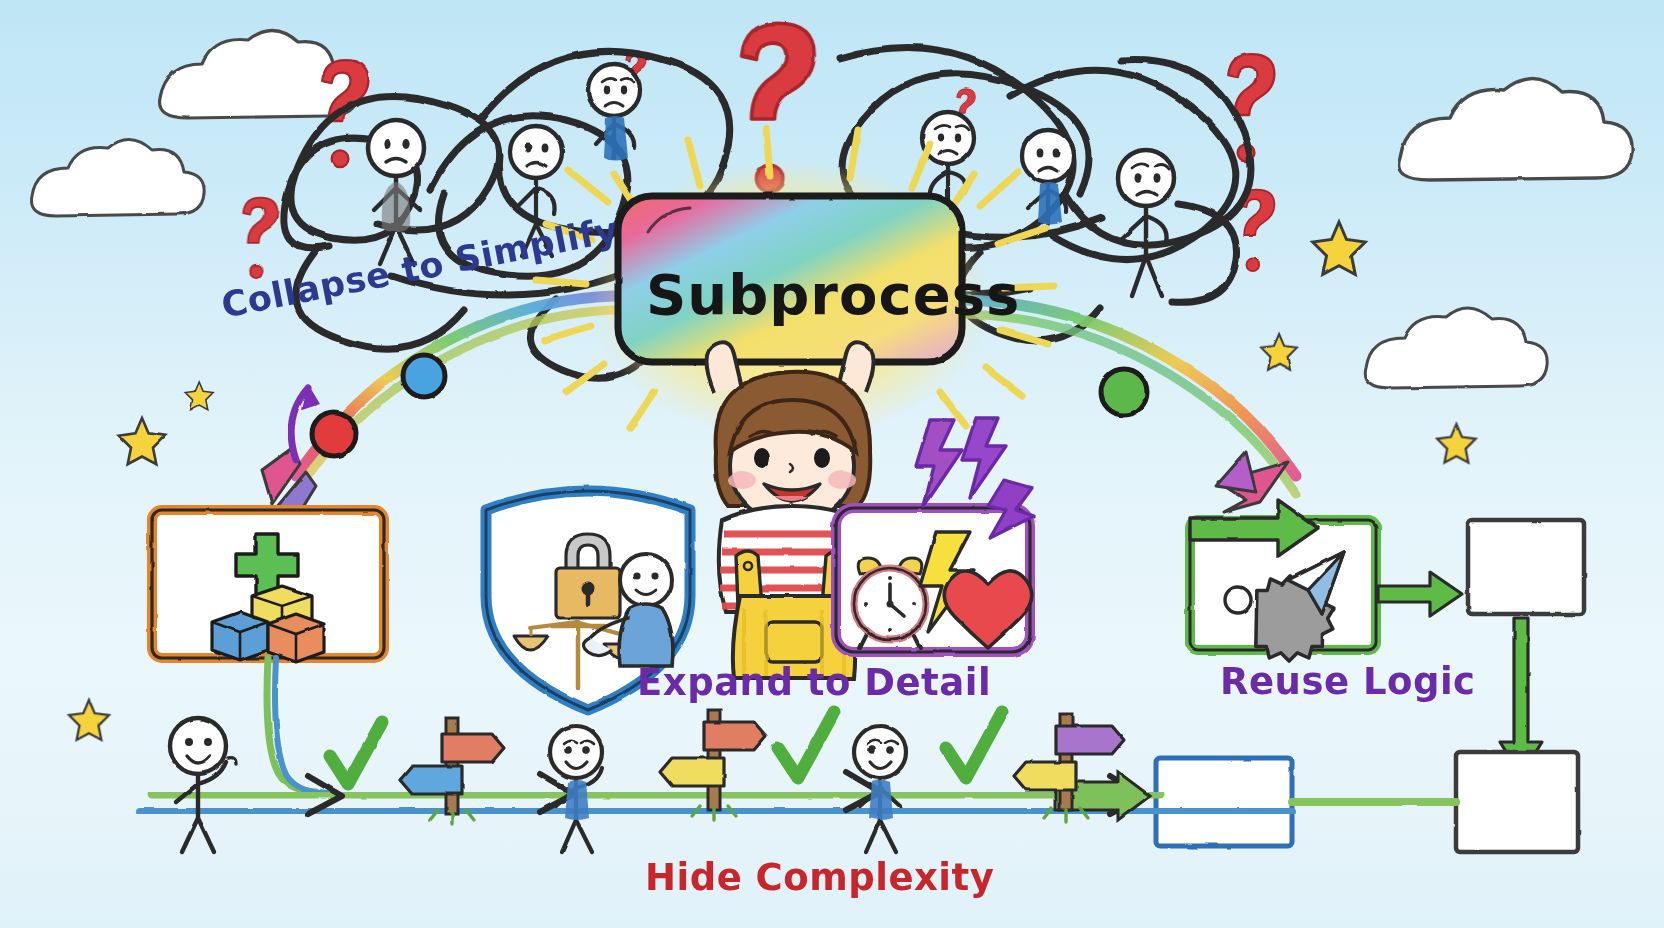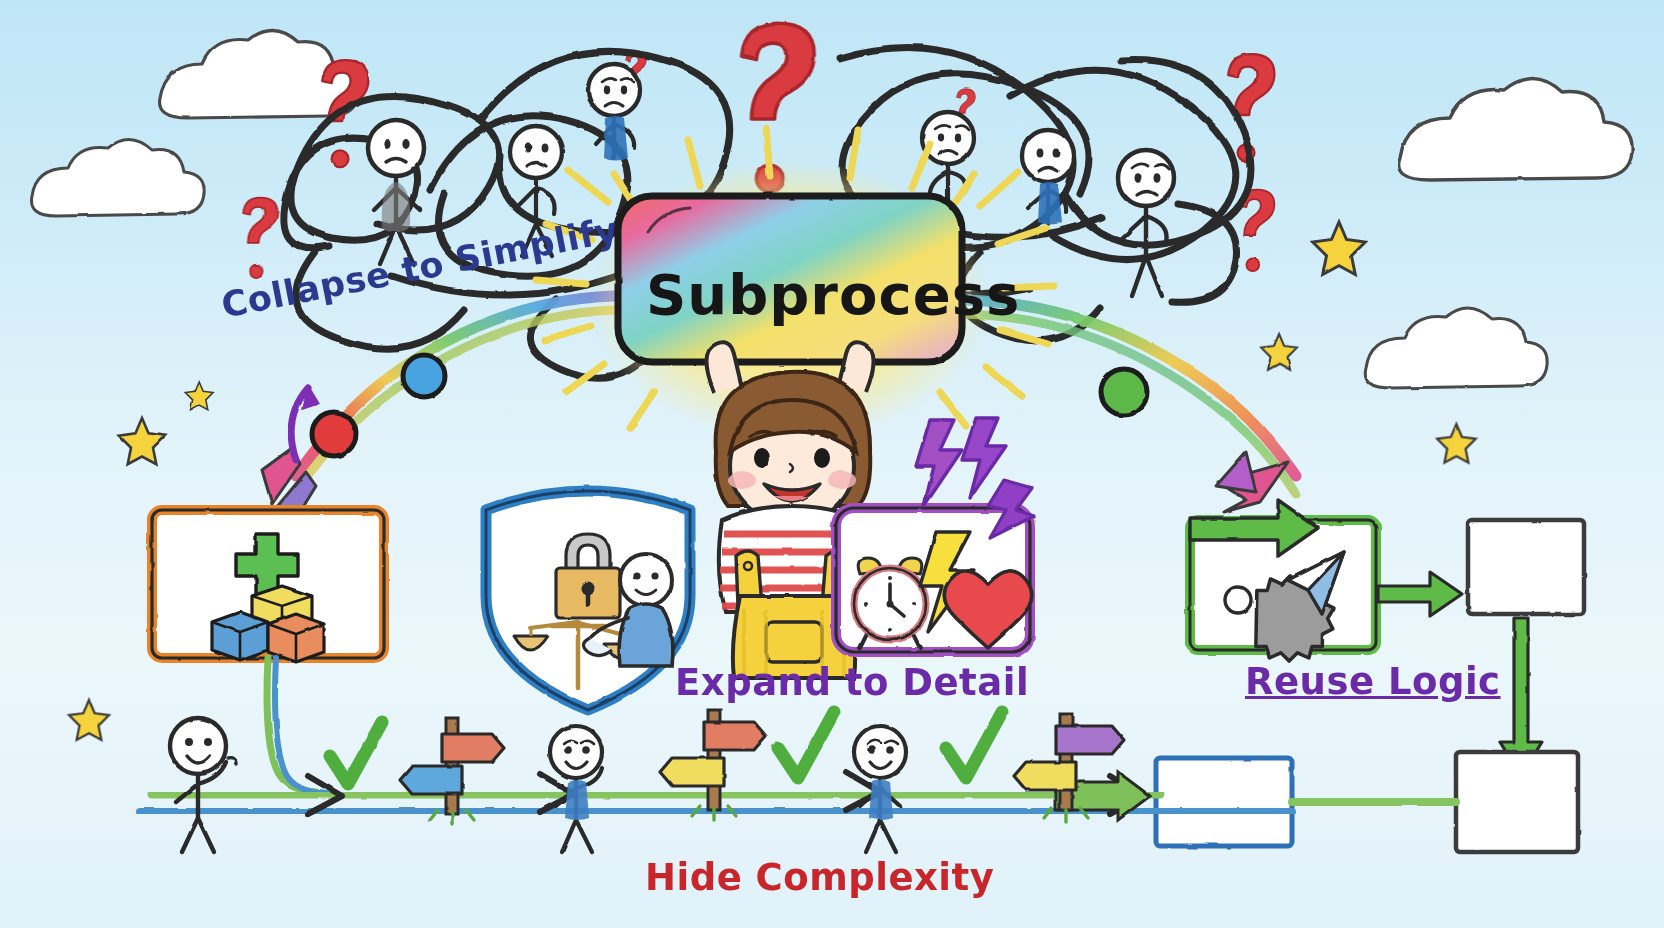--- a/index.html
+++ b/index.html
@@ -11,22 +11,22 @@
     overflow:hidden;
     background:linear-gradient(180deg,#bfe6f5 0%,#cdebf8 22%,#e2f3fa 48%,#eaf7fb 70%,#e6f4fa 88%,#dff1f9 100%);
   }
   #stage svg.layer{position:absolute;left:0;top:0;width:1664px;height:928px;}
   .lbl{position:absolute;white-space:nowrap;font-family:"DejaVu Sans",sans-serif;font-weight:bold;}
   #lbl-collapse{
     left:222px;top:286px;font-size:35px;color:#2b3a8f;
     transform:rotate(-11deg);transform-origin:left center;
     letter-spacing:.5px;
   }
-  #lbl-expand{left:637px;top:661px;font-size:37px;color:#6b2aa8;letter-spacing:.5px;margin-left:38px;}
-  #lbl-reuse{left:1245px;top:660px;font-size:37px;color:#6b2aa8;letter-spacing:.5px;text-decoration:underline;}
+  #lbl-expand{left:637px;top:661px;font-size:37px;color:#6b2aa8;letter-spacing:.5px;}
+  #lbl-reuse{left:1220px;top:660px;font-size:37px;color:#6b2aa8;letter-spacing:.5px;}
   #lbl-hide{left:645px;top:856px;font-size:37px;color:#c9262b;letter-spacing:.5px;}
   #lbl-sub{
     position:absolute;left:646px;top:262px;width:290px;
     font-size:56px;font-weight:bold;color:#161616;letter-spacing:1px;
     font-family:"DejaVu Sans",sans-serif;
   }
 </style>
 </head>
 <body>
 

